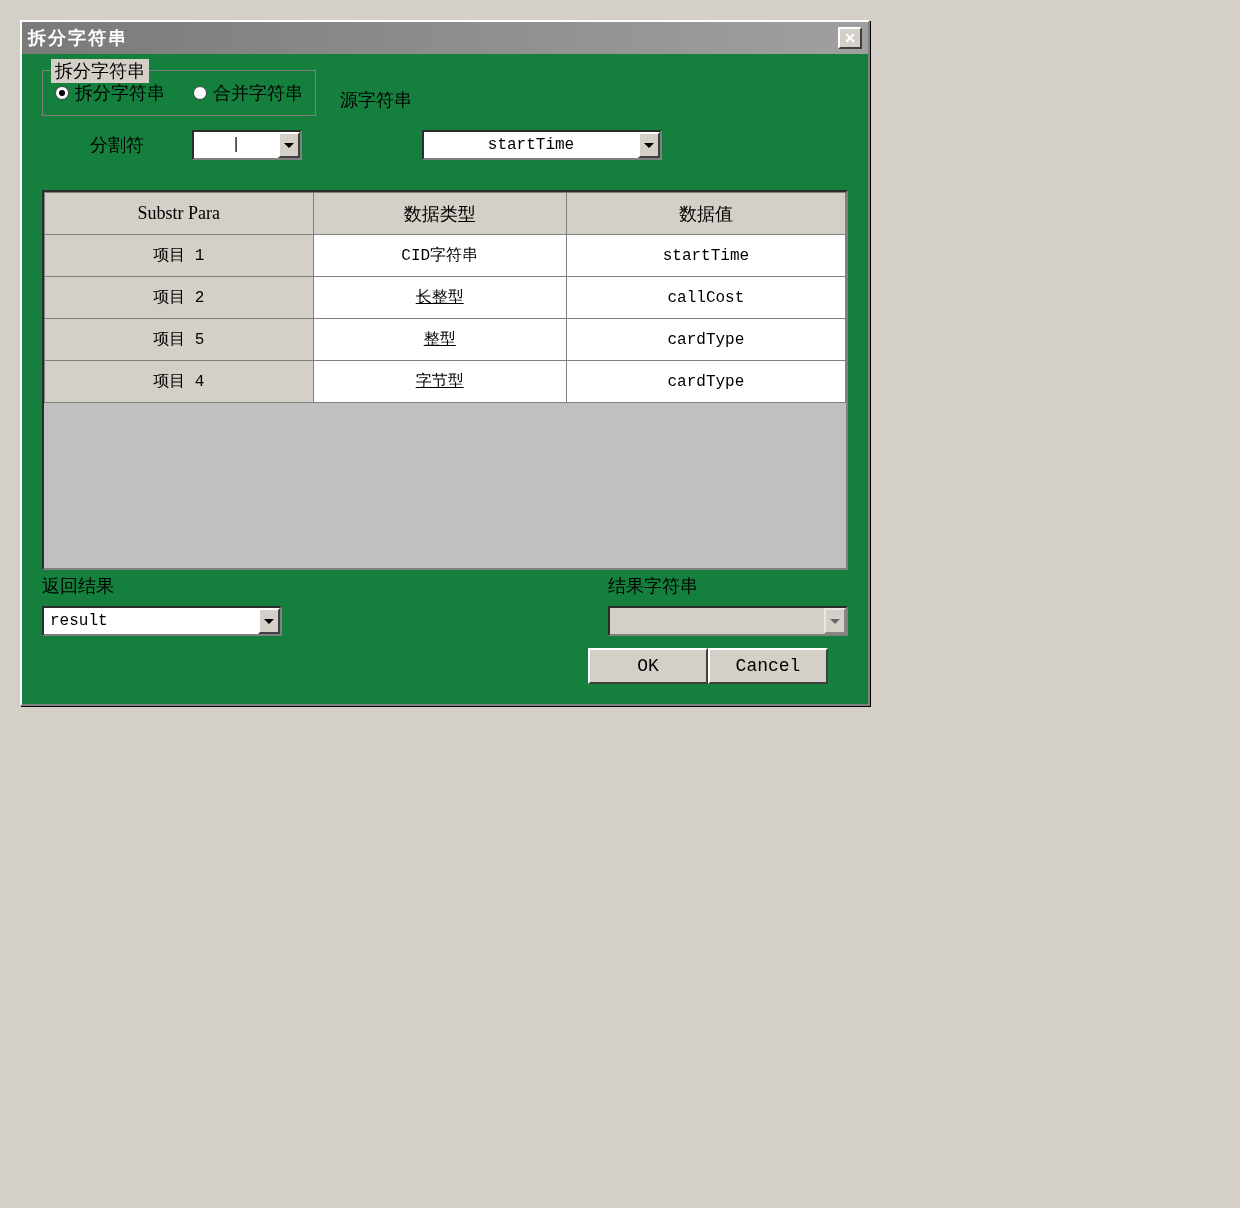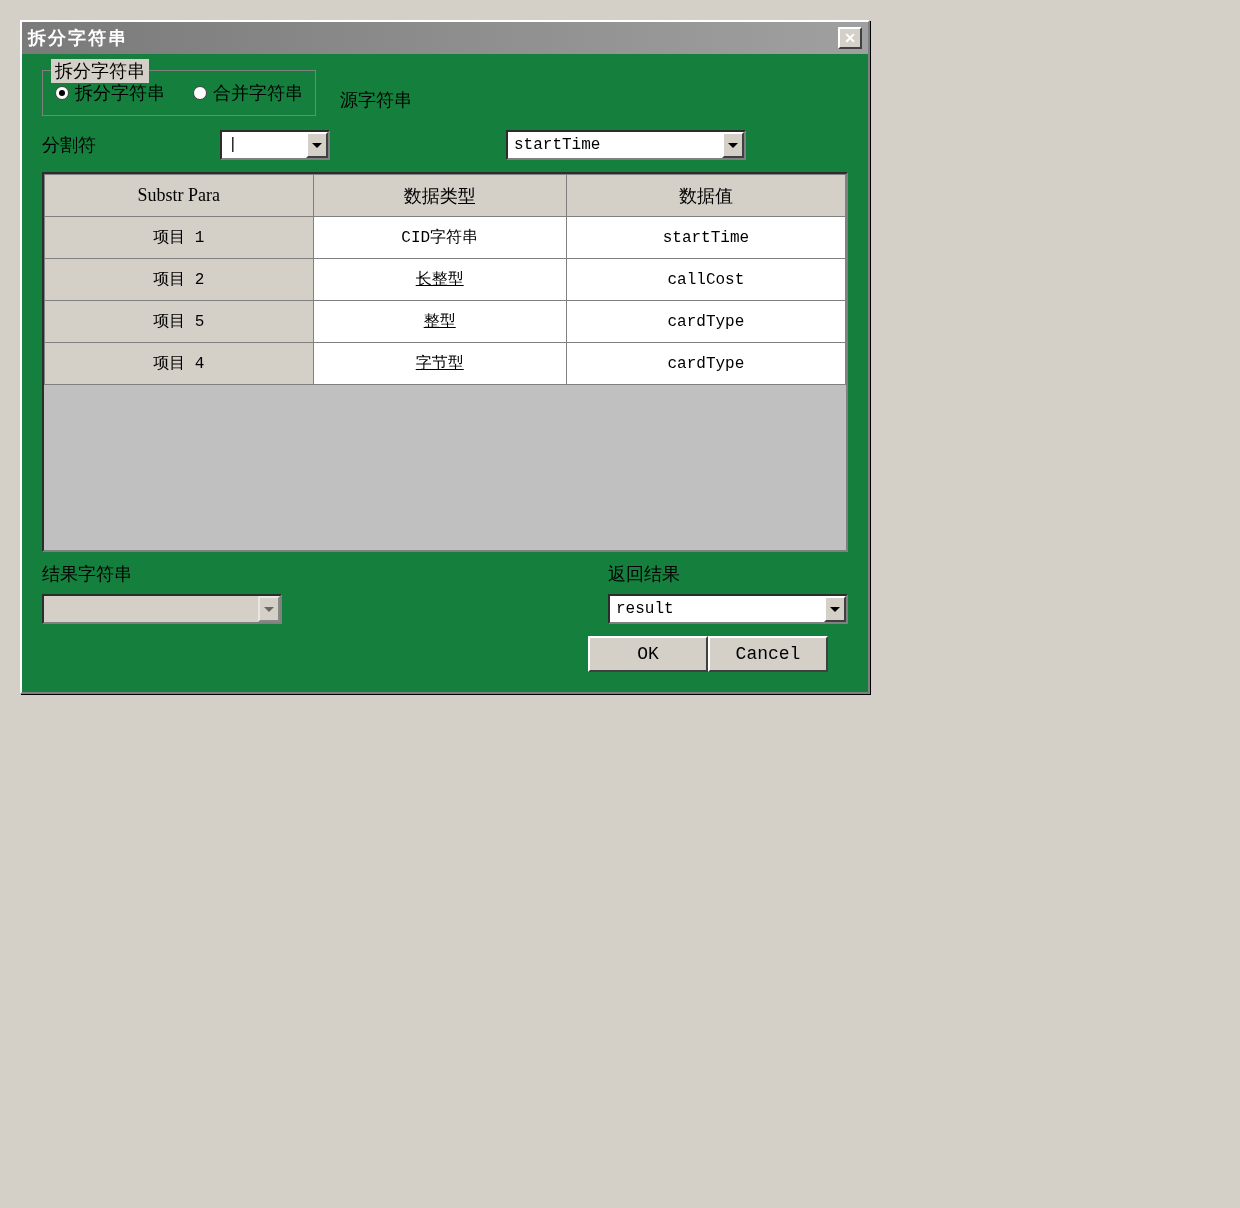--- a/index.html
+++ b/index.html
@@ -99,22 +99,23 @@
       border-radius: 50%;
       background: #000;
     }
     .source-label {
       padding-top: 18px;
       font-size: 18px;
     }
     .row2 {
       display: flex;
       align-items: center;
-      gap: 28px;
-      margin-bottom: 12px;
+      gap: 0;
+      margin-bottom: 30px;
+      text-align: center;
     }
     .label {
       font-size: 18px;
       white-space: nowrap;
     }
     .combo {
       display: flex;
       align-items: center;
       background: #fff;
       border: 2px inset #808080;
@@ -153,21 +154,21 @@
       opacity: 0.5;
     }
     .combo-delim { width: 110px; }
     .combo-source { width: 240px; }
     .spacer-row2 { flex: 0 0 120px; }
     
     .grid-wrap {
       border: 2px inset #808080;
       background: #c0c0c0;
       height: 380px;
-      margin-bottom: 10px;
+      margin-bottom: 4px;
       overflow: hidden;
     }
     .grid {
       width: 100%;
       border-collapse: collapse;
       background: #fff;
     }
     .grid th, .grid td {
       border: 1px solid #808080;
       padding: 6px 8px;
@@ -296,33 +297,33 @@
             <td class="rowhead">项目 4</td>
             <td><span class="underline">字节型</span></td>
             <td>cardType</td>
           </tr>
         </tbody>
       </table>
     </div>
 
     <div class="bottom-row">
       <div class="bottom-col">
+        <span class="label">返回结果</span>
+        <div class="combo combo-result">
+          <span class="combo-input">result</span>
+          <div class="combo-btn"></div>
+        </div>
+      </div>
+      <div class="bottom-col">
         <span class="label">结果字符串</span>
         <div class="combo combo-resultstr disabled">
           <span class="combo-input"></span>
           <div class="combo-btn"></div>
         </div>
       </div>
-      <div class="bottom-col">
-        <span class="label">返回结果</span>
-        <div class="combo combo-result">
-          <span class="combo-input">result</span>
-          <div class="combo-btn"></div>
-        </div>
-      </div>
     </div>
 
     <div class="button-row">
       <div class="btn">OK</div>
       <div class="btn">Cancel</div>
     </div>
 
   </div>
 </div>
 

